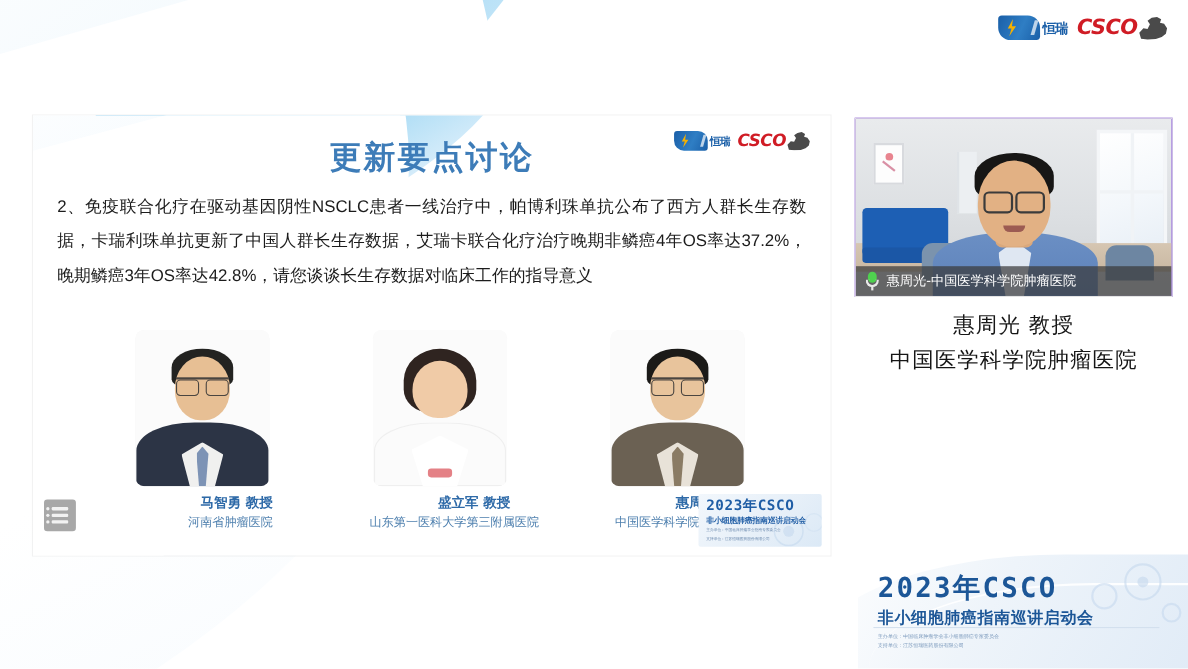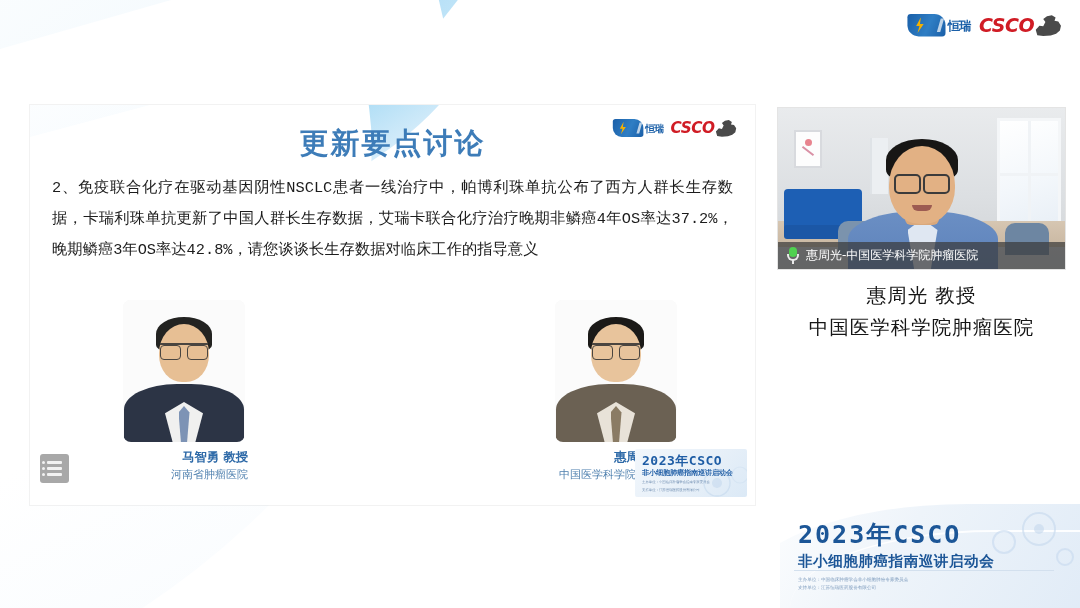--- a/index.html
+++ b/index.html
@@ -147,21 +147,21 @@
     transform: scale(1.12); transform-origin: right top;
   }
 
   #slide-body {
     position: absolute;
     left: 22px; right: 22px; top: 68px;
     font-size: 15.3px;
     line-height: 2.04;
     color: #1c1c1c;
     text-align: justify;
-    font-family: Liberation Mono, monospace;
+    font-family: Liberation Sans, sans-serif;
   }
 
   
   #portrait-row {
     position: absolute;
     left: 90px; top: 195px;
     width: 560px;
     display: flex;
     justify-content: space-between;
   }
@@ -529,20 +529,32 @@
           <div class="p-shirt"></div>
           <div class="p-tie" style="background:#7d93b5"></div>
           <div class="p-hair" style="background:#232321"></div>
           <div class="p-head" style="background:#e7bf94"></div>
           <div class="p-glasses"></div>
         </div>
         <div class="portrait-name">马智勇 教授</div>
         <div class="portrait-org">河南省肿瘤医院</div>
       </div>
 
+      <div class="portrait-card">
+        <div class="portrait-photo">
+          <div class="p-bg"></div>
+          <div class="p-body" style="background:#fbfbfb;box-shadow:inset 0 0 0 1px #efefef"></div>
+          <div class="p-hair" style="background:#2f2420;width:66px;margin-left:-33px;height:58px;border-radius:50% 50% 36% 36%"></div>
+          <div class="p-head" style="background:#f0cba7;top:20%;height:52px"></div>
+          <div class="p-shirt" style="background:#ffffff;width:52px;margin-left:-26px;height:46px"></div>
+          <div class="p-tie" style="background:#d84c52;height:8px;width:22px;margin-left:-11px;bottom:8px;clip-path:none;border-radius:3px;opacity:.7"></div>
+        </div>
+        <div class="portrait-name">盛立军 教授</div>
+        <div class="portrait-org">山东第一医科大学第三附属医院</div>
+      </div>
 
       <div class="portrait-card">
         <div class="portrait-photo">
           <div class="p-bg"></div>
           <div class="p-body" style="background:#6b6153"></div>
           <div class="p-shirt" style="background:#e8e2d8"></div>
           <div class="p-tie" style="background:#8a7b64"></div>
           <div class="p-hair" style="background:#1b1a18"></div>
           <div class="p-head" style="background:#e8c49c"></div>
           <div class="p-glasses"></div>

